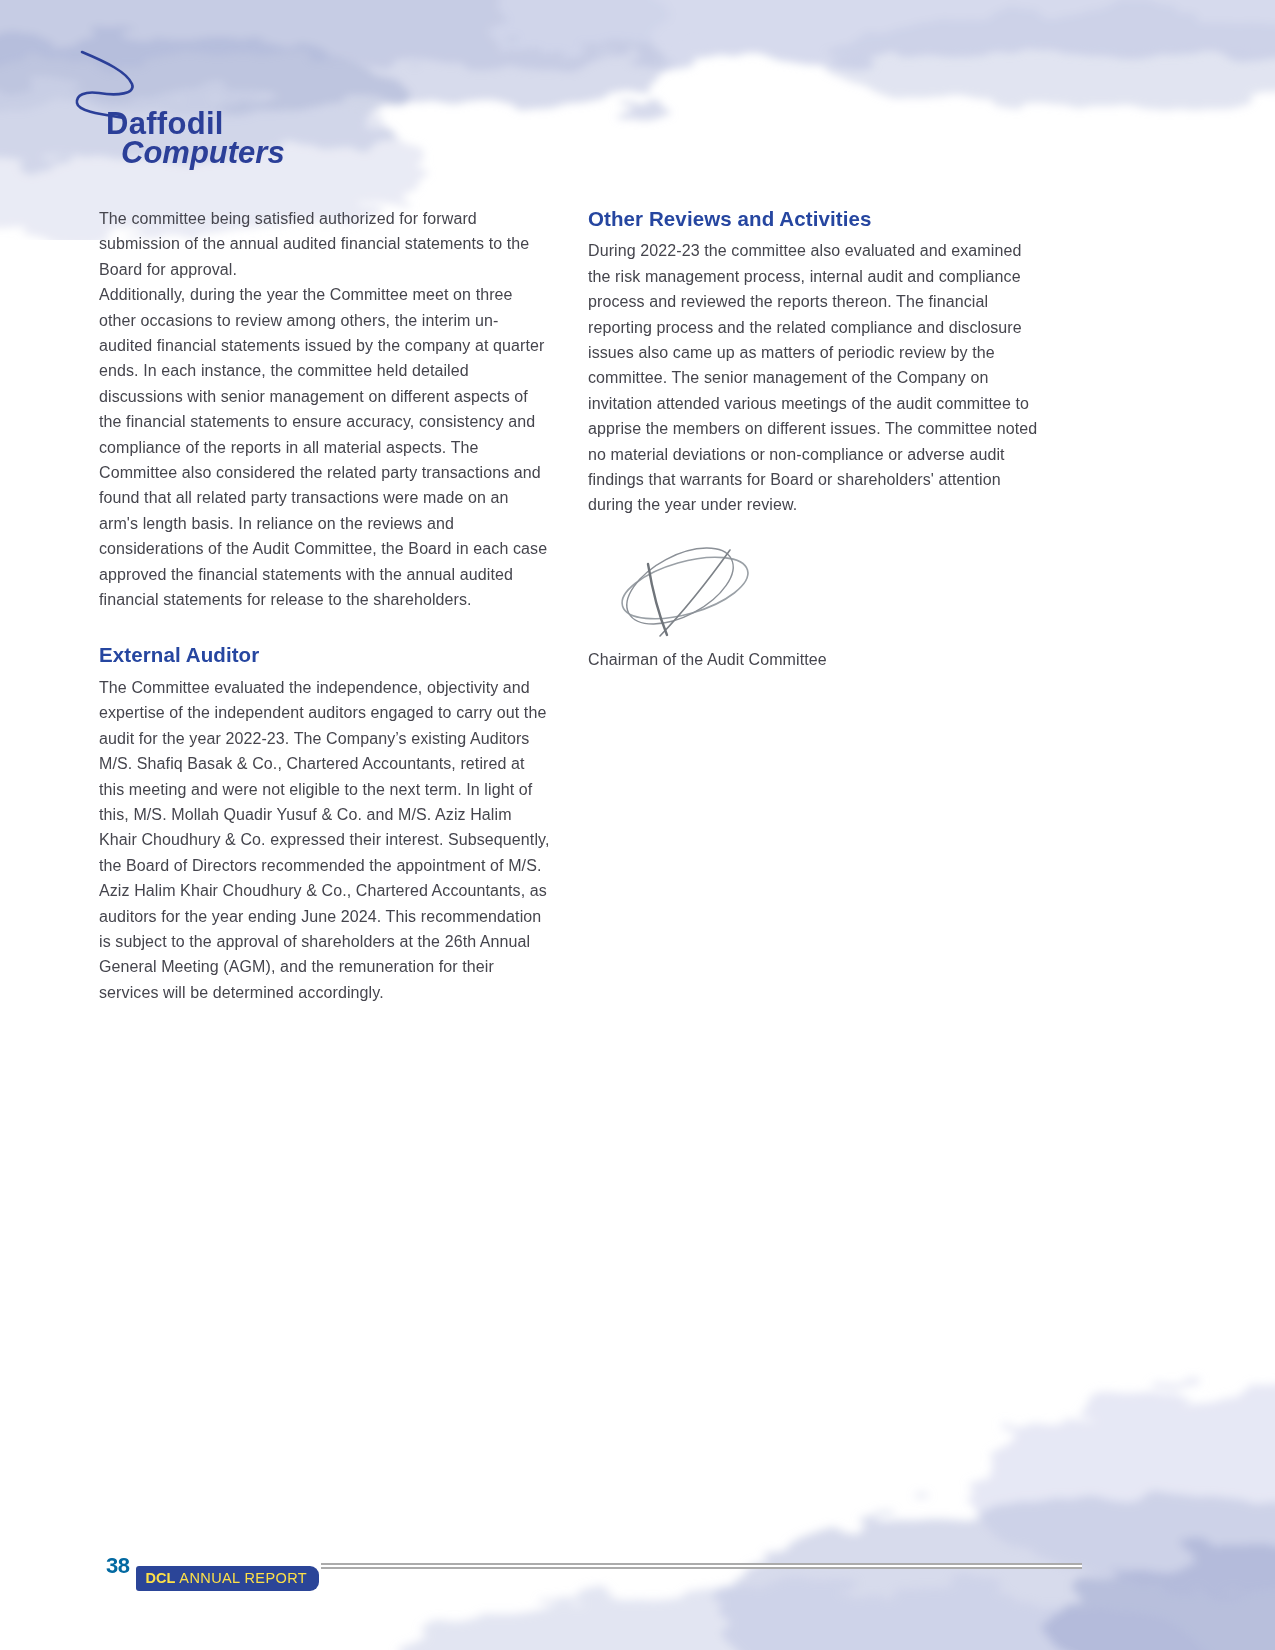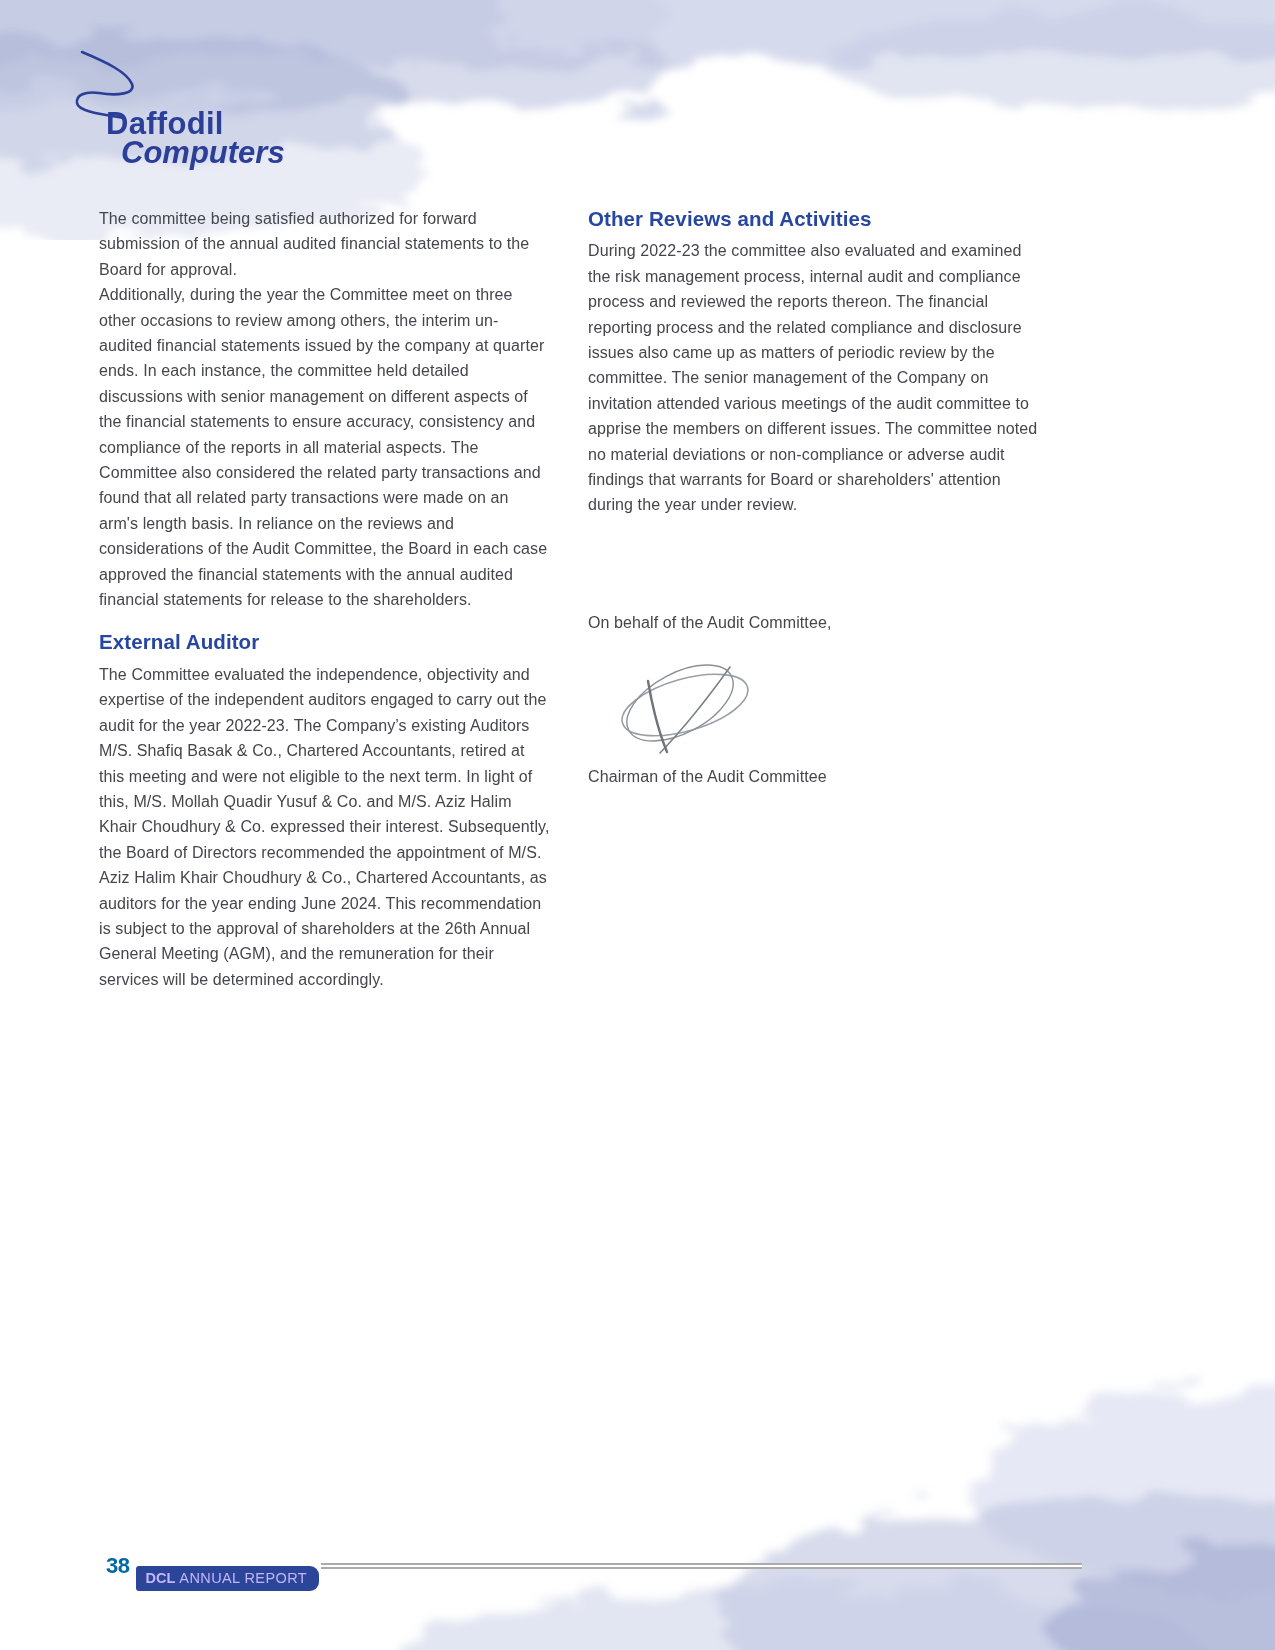--- a/index.html
+++ b/index.html
@@ -21,35 +21,35 @@
     text-align:left;
   }
   .col-left  { left:99px; }
   .col-right { left:588px; }
   .col p { margin:0; }
 
   .heading {
     color:#2646a0; font-size:20.5px; font-weight:bold; margin:0;
     letter-spacing:0.1px;
   }
-  .col-left .heading { margin-top:16px; margin-bottom:8px; }
+  .col-left .heading { margin-top:29px; margin-bottom:8px; }
   .col-right .heading { margin-bottom:7px; }
 
   .closing { margin-top:92px !important; }
   .sig-block { display:block; margin:20px 0 0 22px; }
   .sig-name { font-weight:bold; font-size:17px; color:#3b3b43; margin-top:6px; }
   .sig-title { font-size:16px; color:#45454d; margin-top:4px; }
 
   .footer {
     position:absolute; left:106px; top:1551px; width:976px; height:30px;
     display:flex; align-items:center;
   }
   .pagenum { color:#0369a1; font-weight:bold; font-size:22px; letter-spacing:-0.5px; }
   .badge {
-    display:inline-block; background:#2b4598; color:#c4b5fd;
+    display:inline-block; background:#2b4598; color:#fde047;
     font-size:14.5px; padding:4px 12px 5px 9px; margin-left:7px;
     border-radius:3px 9px 9px 3px; white-space:nowrap;margin-top:25px;
   }
   .badge .b { font-weight:bold; }
   .badge .r { font-weight:normal; letter-spacing:0.4px; }
   .rule {
     flex:1; height:6px; margin-left:2px;
     background:linear-gradient(180deg,#ababab 0 2px,#ffffff 2px 4px,#ababab 4px 6px);
   }
 </style>
@@ -104,21 +104,20 @@
   <div class="col col-left">
     <p>The committee being satisfied authorized for forward submission of the annual audited financial statements to the Board for approval.</p>
     <p>Additionally, during the year the Committee meet on three other occasions to review among others, the interim un-audited financial statements issued by the company at quarter ends. In each instance, the committee held detailed discussions with senior management on different aspects of the financial statements to ensure accuracy, consistency and compliance of the reports in all material aspects. The Committee also considered the related party transactions and found that all related party transactions were made on an arm's length basis. In reliance on the reviews and considerations of the Audit Committee, the Board in each case approved the financial statements with the annual audited financial statements for release to the shareholders.</p>
     <h2 class="heading">External Auditor</h2>
     <p>The Committee evaluated the independence, objectivity and expertise of the independent auditors engaged to carry out the audit for the year 2022-23. The Company’s existing Auditors M/S. Shafiq Basak &amp; Co., Chartered Accountants, retired at this meeting and were not eligible to the next term. In light of this, M/S. Mollah Quadir Yusuf &amp; Co. and M/S. Aziz Halim Khair Choudhury &amp; Co. expressed their interest. Subsequently, the Board of Directors recommended the appointment of M/S. Aziz Halim Khair Choudhury &amp; Co., Chartered Accountants, as auditors for the year ending June 2024. This recommendation is subject to the approval of shareholders at the 26th Annual General Meeting (AGM), and the remuneration for their services will be determined accordingly.</p>
   </div>
 
   <div class="col col-right">
     <h2 class="heading">Other Reviews and Activities</h2>
     <p>During 2022-23 the committee also evaluated and examined the risk management process, internal audit and compliance process and reviewed the reports thereon. The financial reporting process and the related compliance and disclosure issues also came up as matters of periodic review by the committee. The senior management of the Company on invitation attended various meetings of the audit committee to apprise the members on different issues. The committee noted no material deviations or non-compliance or adverse audit findings that warrants for Board or shareholders' attention during the year under review.</p>
-    <p class="closing">On behalf of the Audit Committee,</p>
 
     <svg class="sig-block" width="150" height="105" viewBox="0 0 150 105">
       <g fill="none" stroke-linecap="round">
         <ellipse cx="75" cy="50" rx="65" ry="26" stroke="#9aa0a6" stroke-width="1.6" transform="rotate(-16 75 50)"></ellipse>
         <ellipse cx="70" cy="48" rx="58" ry="30" stroke="#8b9097" stroke-width="1.4" transform="rotate(-28 70 48)"></ellipse>
         <path d="M 120,12 C 100,40 72,75 50,98" stroke="#7d8288" stroke-width="1.6"></path>
         <path d="M 38,26 C 42,50 48,75 57,97" stroke="#6f747a" stroke-width="2.4"></path>
       </g>
     </svg>
 

